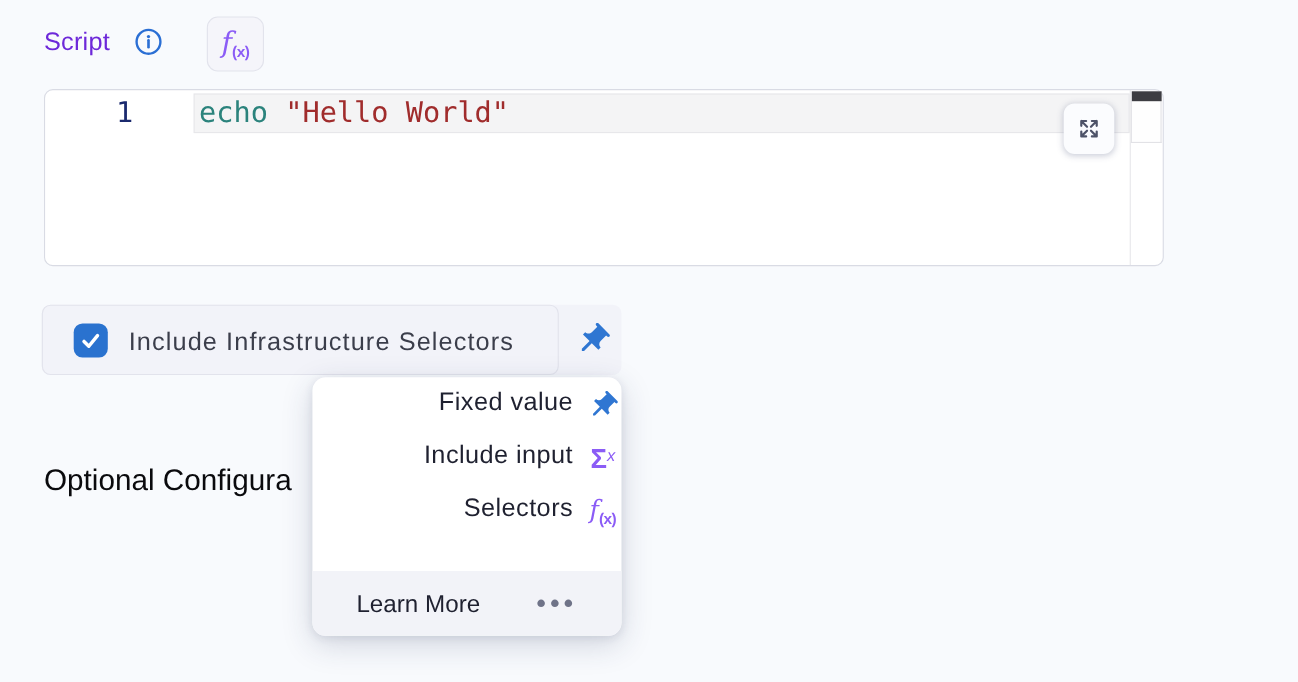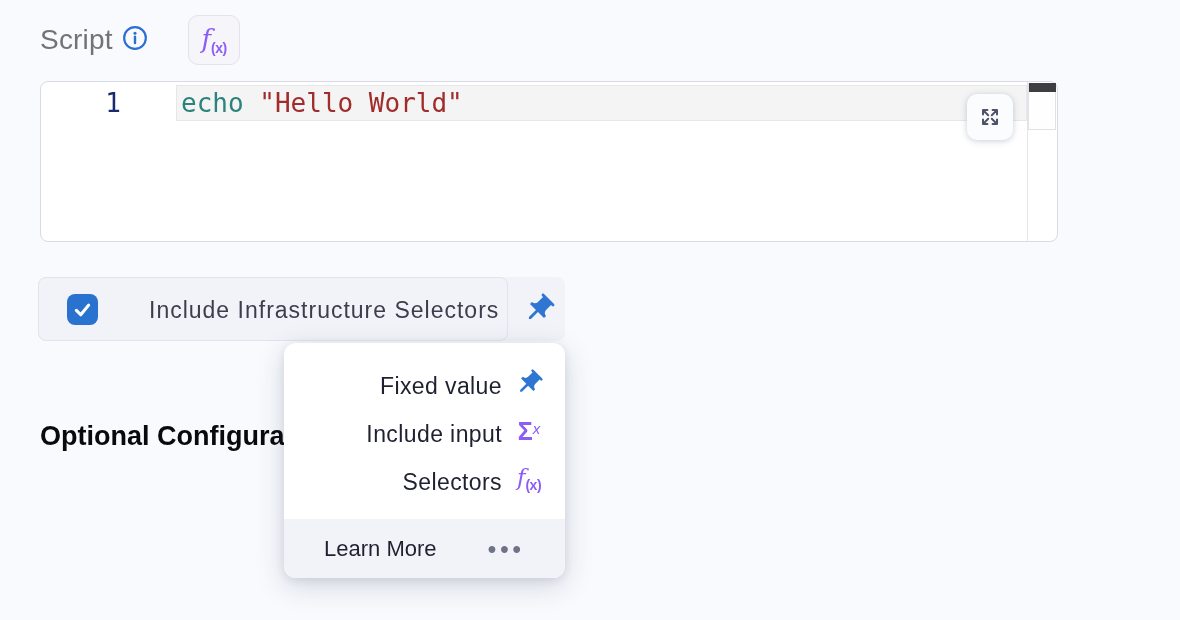--- a/index.html
+++ b/index.html
@@ -8,21 +8,21 @@
     position: relative;
     background: #f8fafd;
     font-family: "Liberation Sans", sans-serif;
     overflow: hidden;
     color: #3a3d49;
   }
 
   
   .script-label {
     position: absolute; left: 40px; top: 24px;
-    font-size: 28px; color: #737373; letter-spacing: 0.2px;
+    font-size: 23px; color: #6d28d9; letter-spacing: 0.2px;
   }
   .info-icon { position: absolute; left: 122px; top: 25px; width: 26px; height: 26px; }
   .fx-button {
     position: absolute; left: 188px; top: 15px; width: 52px; height: 50px;
     background: #f5f5fa; border: 1px solid #e2e3ec; border-radius: 10px;
     display: flex; align-items: center; justify-content: center;
     cursor: pointer;
   }
   .fx-glyph {
     color: #8b5cf6; font-family: "DejaVu Serif", serif; font-style: italic;
@@ -79,43 +79,43 @@
     position: absolute; left: 0; top: 0; width: 470px; height: 64px;
     border: 1px solid #e2e3ec; border-radius: 8px;
   }
   .checkbox {
     position: absolute; left: 28px; top: 16px; width: 31px; height: 31px;
     background: #2a72cf; border-radius: 8px;
     display: flex; align-items: center; justify-content: center; cursor: pointer;
   }
   .selectors-label {
     position: absolute; left: 78px; top: 0; height: 64px; line-height: 64px;
-    font-size: 23px; letter-spacing: 1px; color: #3b3e4b; white-space: nowrap; margin-left: 32px;
+    font-size: 23px; letter-spacing: 1px; color: #3b3e4b; white-space: nowrap;
   }
   .row-pin-button {
     position: absolute; left: 482px; top: 13px; width: 38px; height: 38px;
     display: flex; align-items: center; justify-content: center; cursor: pointer;
   }
 
   
   .optional-heading {
     position: absolute; left: 40px; top: 421px; z-index: 1;
-    font-size: 27px; font-weight: bold; color: #0a0a0d; white-space: nowrap;
+    font-size: 27px; font-weight: normal; color: #0a0a0d; white-space: nowrap;
   }
 
   
   .value-menu {
     position: absolute; left: 284px; top: 343px; width: 281px; height: 235px;
     background: #ffffff; border-radius: 12px; z-index: 5;
     box-shadow: 0 8px 28px rgba(40,50,90,0.18), 0 2px 8px rgba(40,50,90,0.10);
   }
   .menu-items { padding-top: 9px; }
   .menu-item {
-    height: 48px; display: flex; align-items: flex-end; justify-content: flex-end;
-    padding-right: 19px; gap: 10px; cursor: pointer;
+    height: 48px; display: flex; align-items: flex-start; justify-content: flex-end;
+    padding-right: 0; gap: 10px; cursor: pointer;
   }
   .menu-item-label { font-size: 23px; letter-spacing: 0.4px; color: #1f2130; }
   .menu-icon { width: 34px; height: 34px; display: flex; align-items: center; justify-content: center; }
   .sigma-glyph { color: #8b5cf6; font-size: 25px; font-weight: bold; line-height: 1; }
   .sigma-glyph sup { font-size: 15px; font-weight: normal; font-style: italic; vertical-align: 6px; }
   .menu-fx { font-size: 23px; }
   .menu-footer {
     position: absolute; left: 0; bottom: 0; width: 100%; height: 59px;
     background: #f2f3f8; border-radius: 0 0 12px 12px;
     display: flex; align-items: center; justify-content: space-between;

